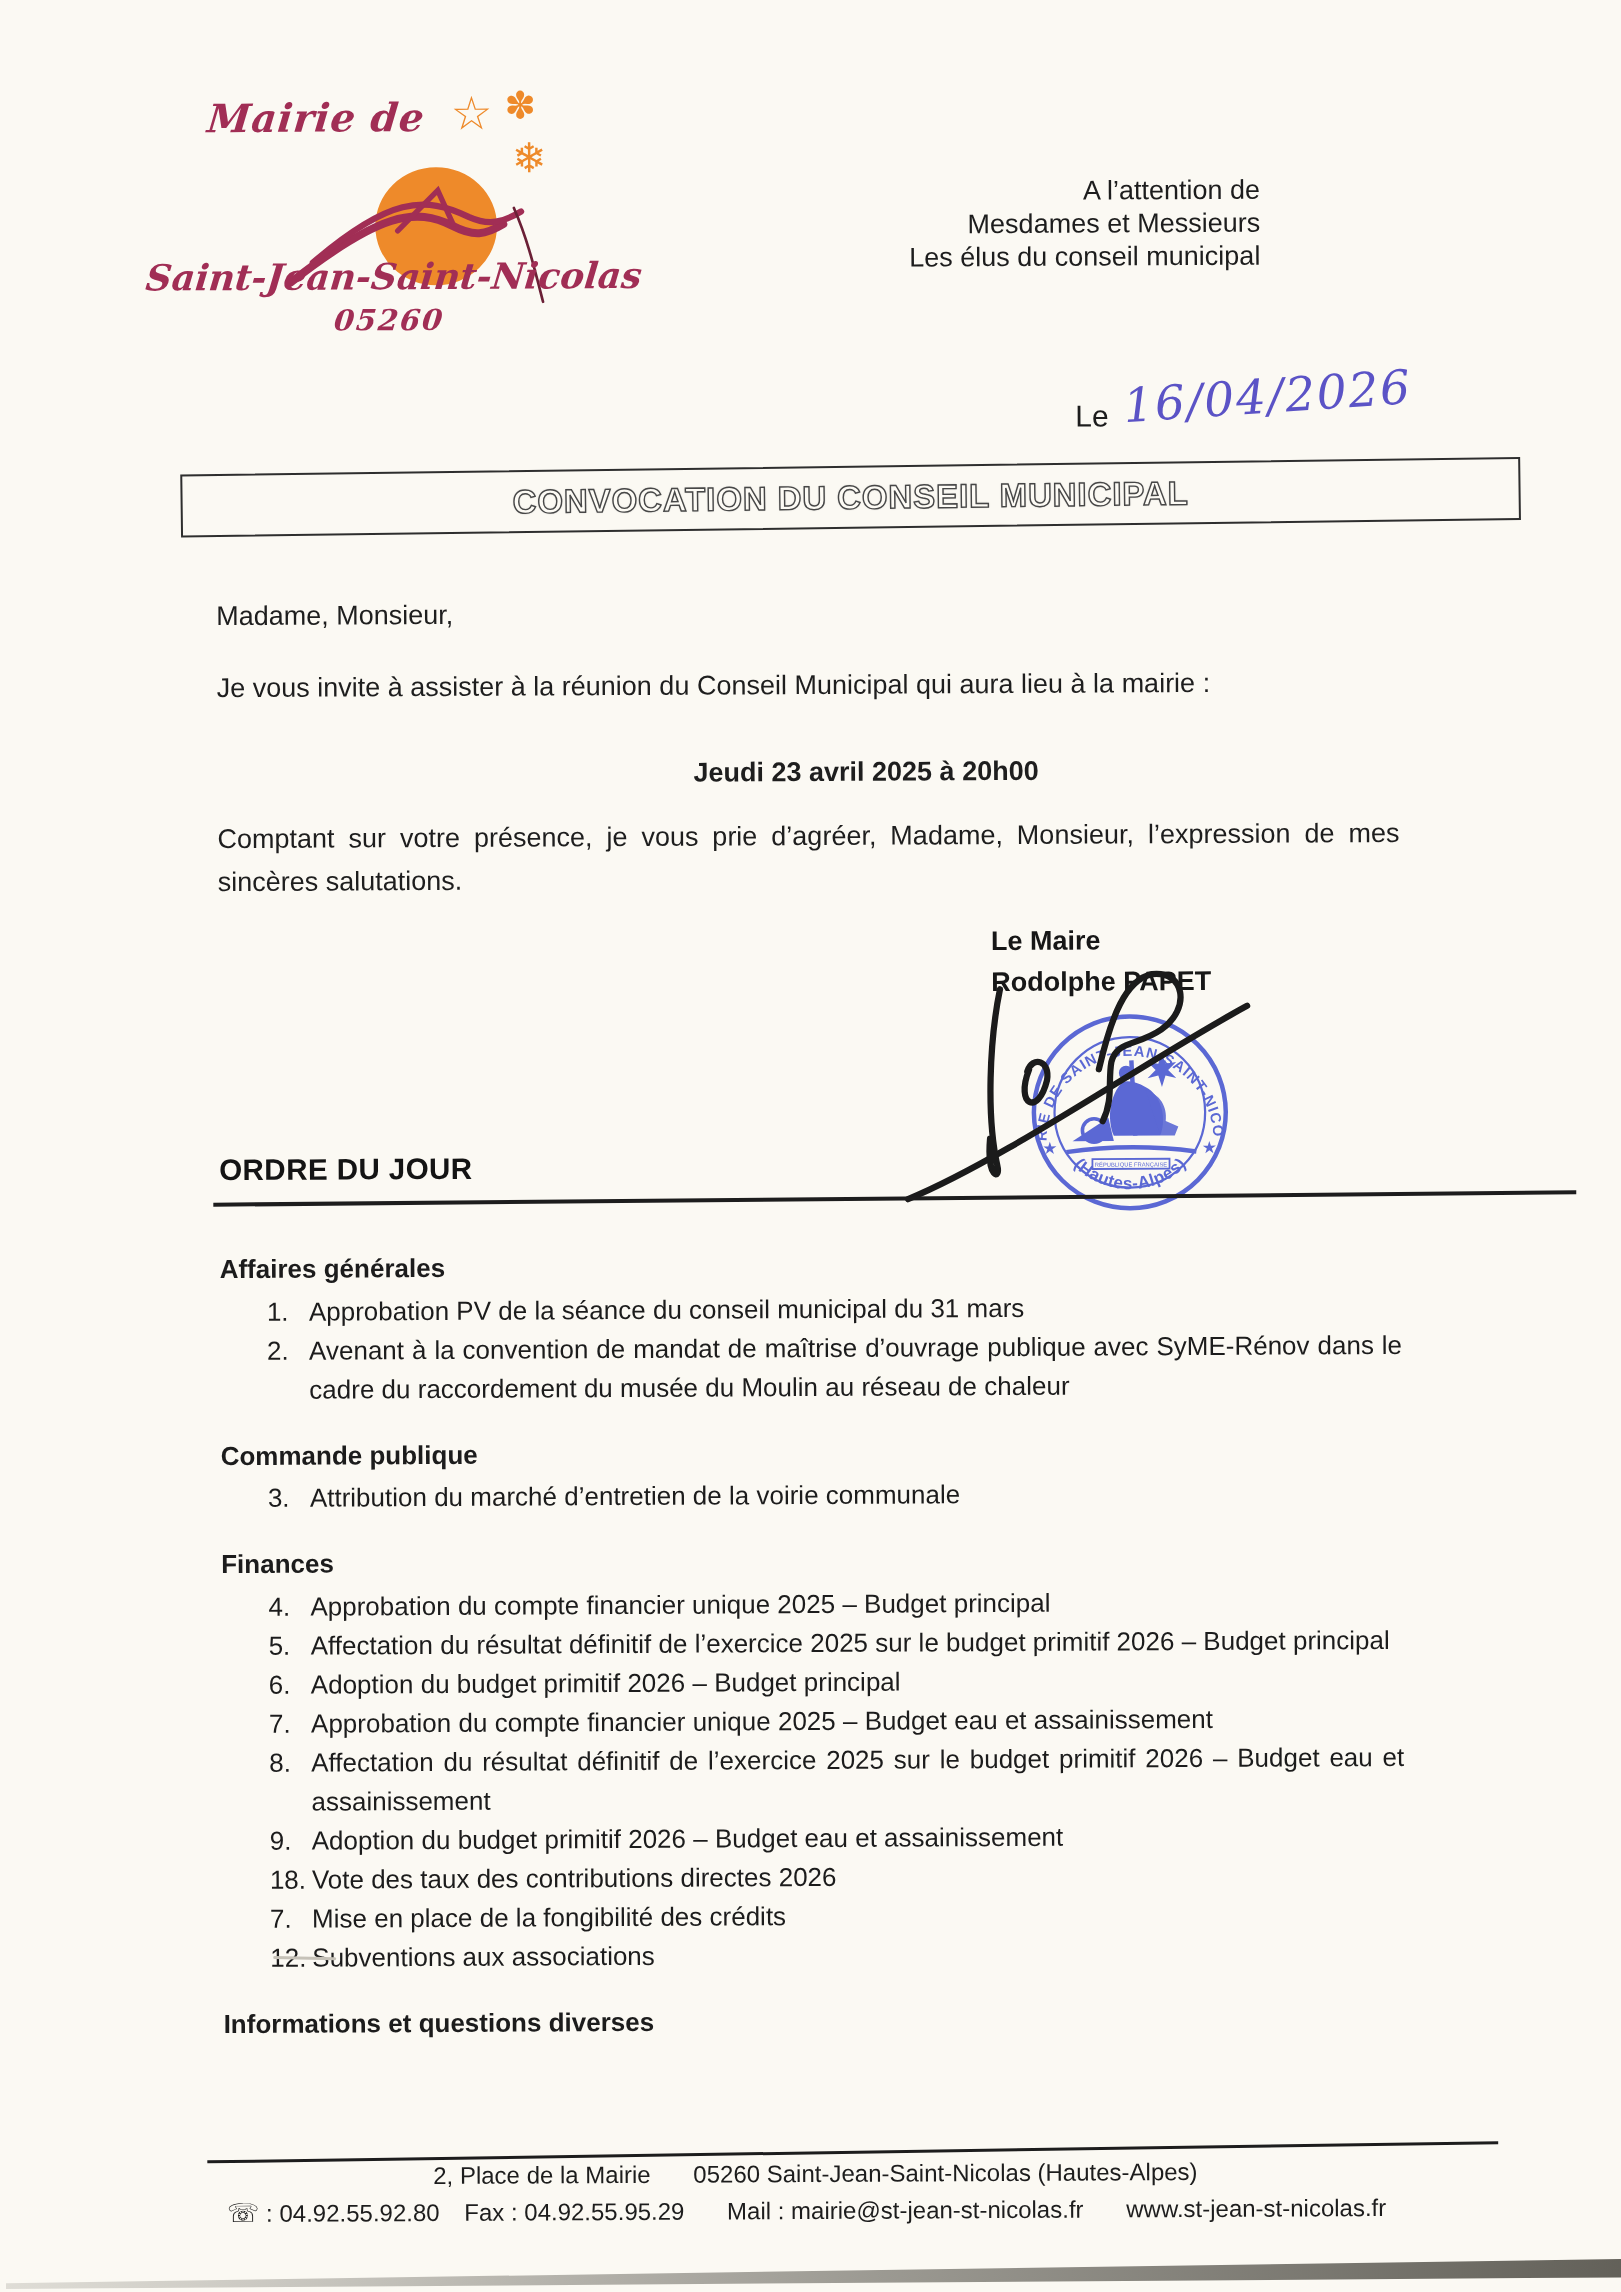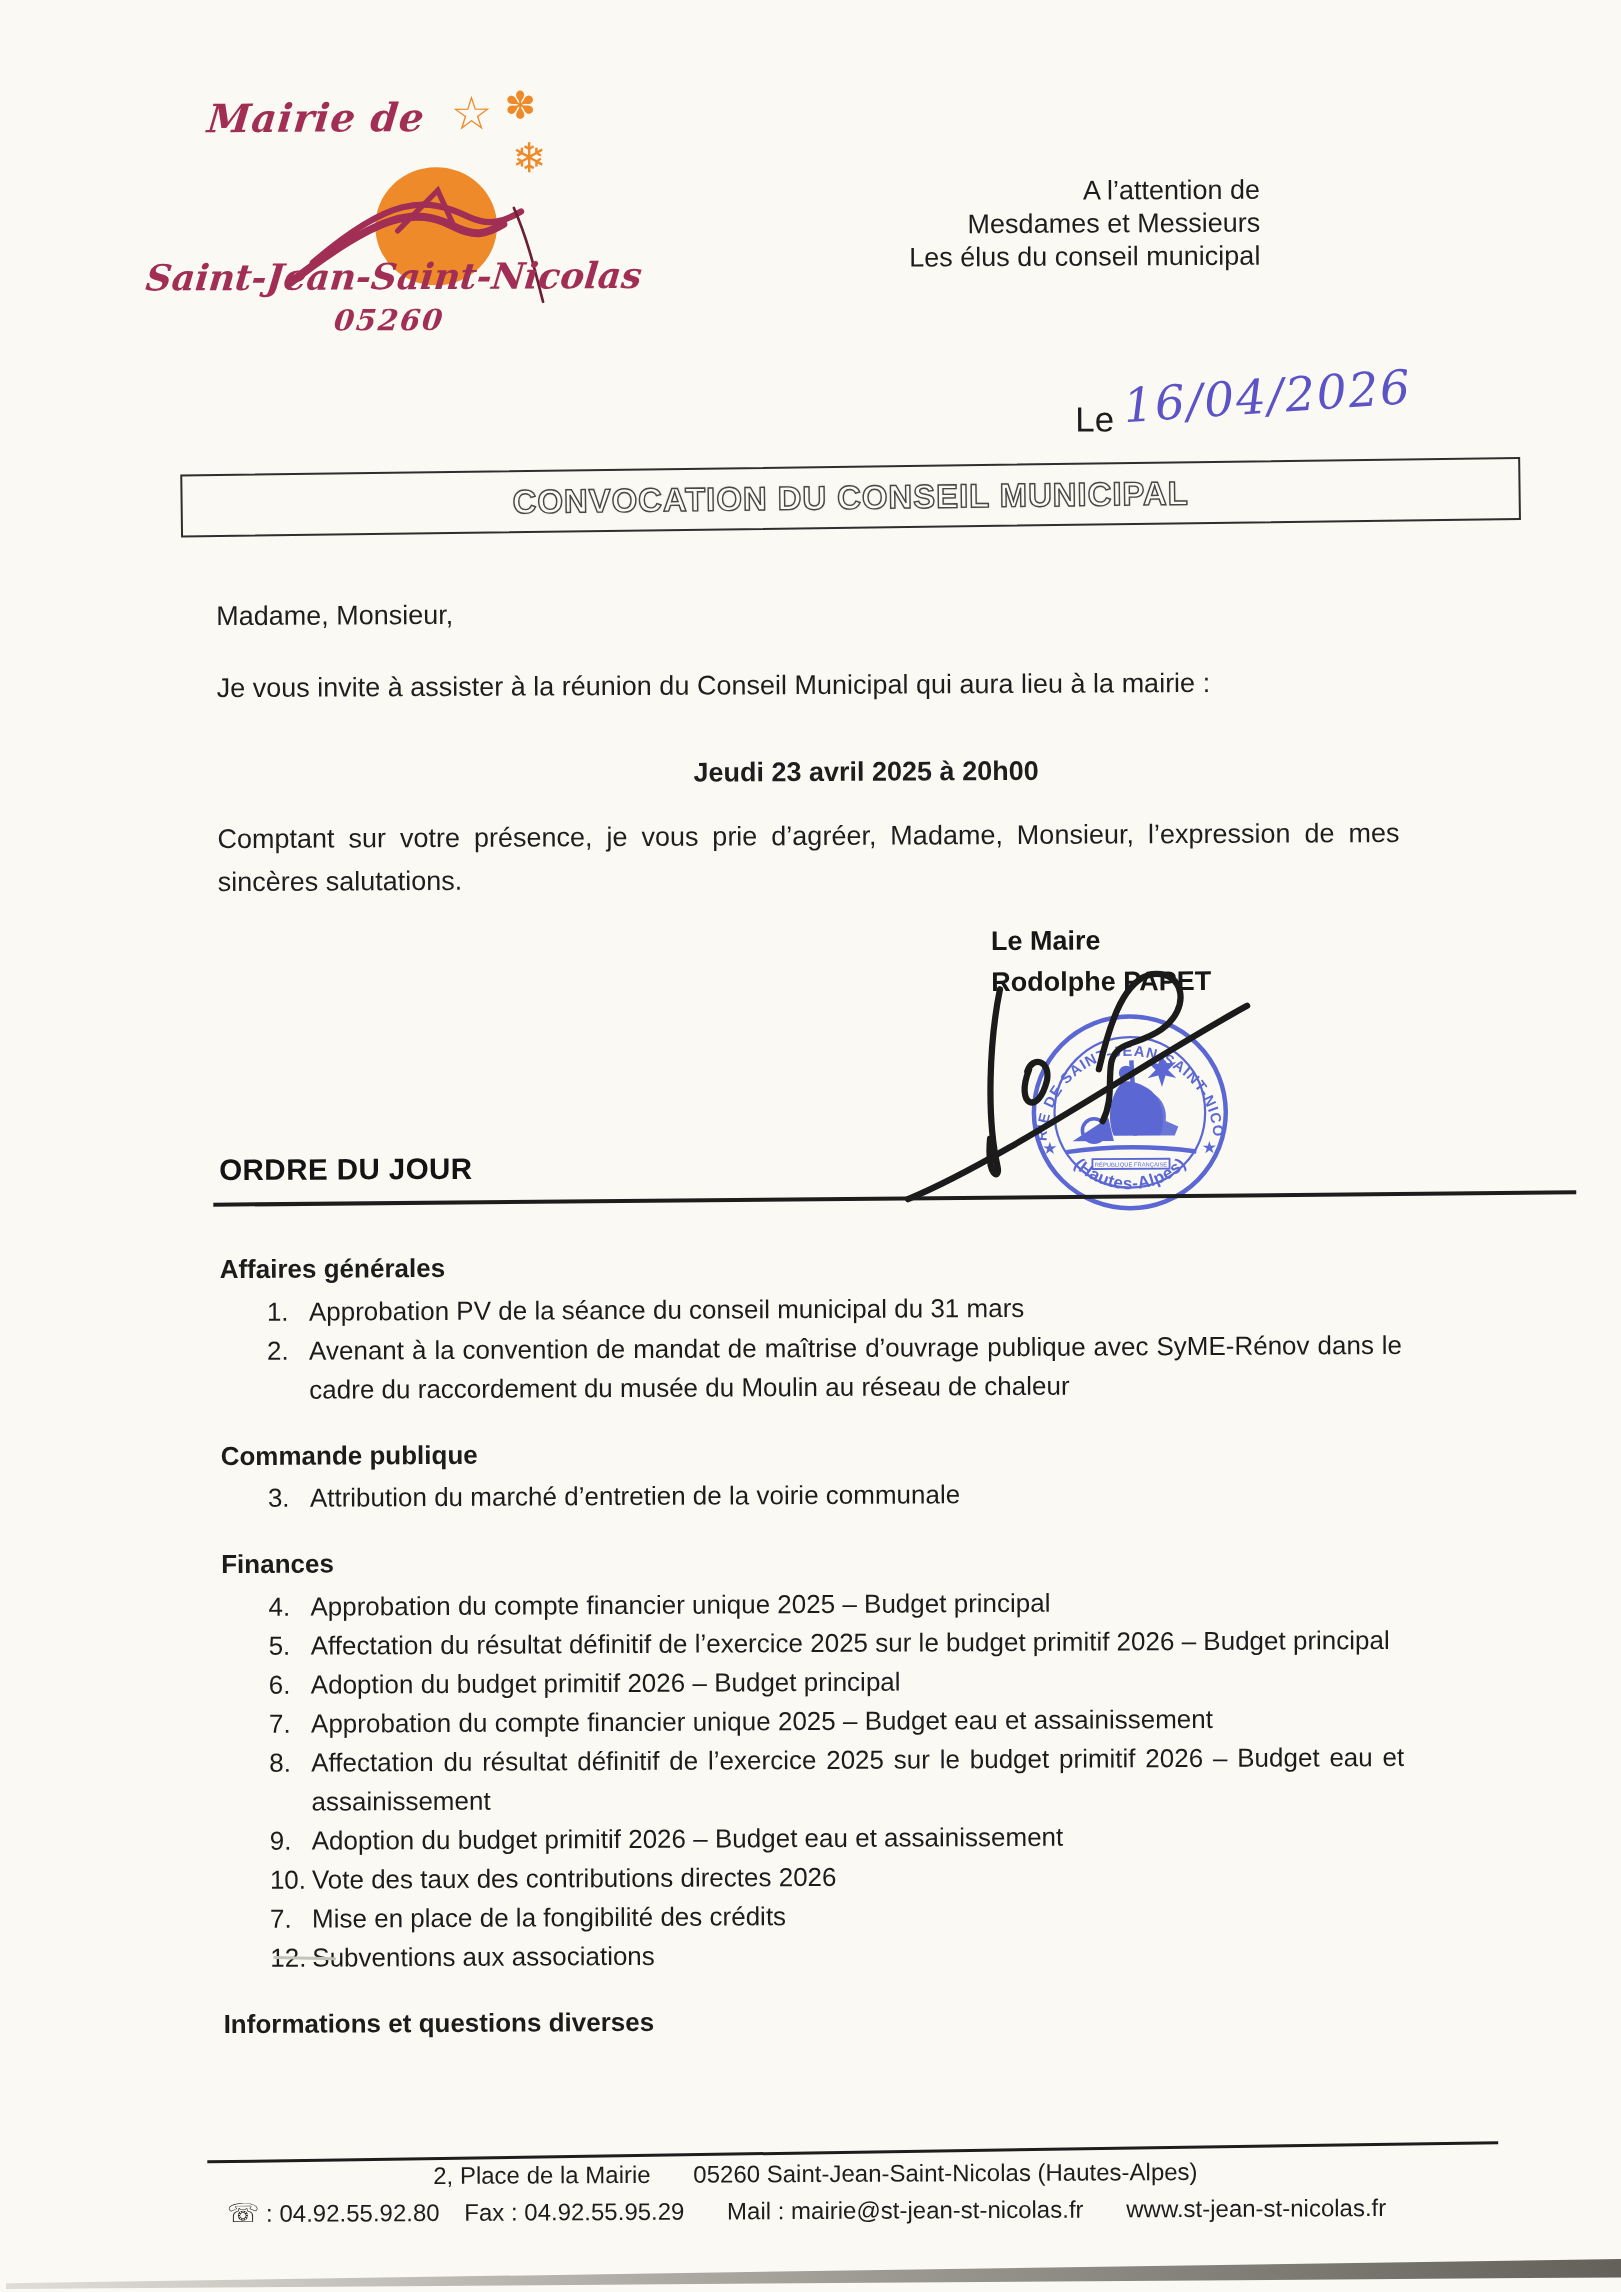--- a/index.html
+++ b/index.html
@@ -28,21 +28,21 @@
     position:absolute; left:0px; top:256px; width:519px; text-align:center;
     font-family:"DejaVu Serif", serif; font-style:italic; font-weight:bold;
     font-size:29px; color:#a12e55; transform:skewX(-6deg); letter-spacing:1.8px;
   }
 
   
   .recipient{
     position:absolute; top:176px; right:356px; text-align:right;
     font-size:27px; line-height:33px; color:#1d1d1d;
   }
-  .dateline{position:absolute; left:1079px; top:401px; font-size:35px; color:#1d1d1d;}
+  .dateline{position:absolute; left:1079px; top:401px; font-size:30px; color:#1d1d1d;}
   .hand-date{
     position:absolute; left:1127px; top:371px;
     font-family:"DejaVu Serif", serif; font-style:italic;
     font-size:47px; color:#5b53c6; letter-spacing:1.8px;
     transform:rotate(-3.5deg);
   }
 
   
   .title-box{
     position:absolute; left:184px; top:466px; width:1336px; height:59px;
@@ -223,21 +223,21 @@
         </div>
         <div class="item justify">
           <span class="num">8.</span>
           <span class="txt">Affectation du résultat définitif de l’exercice 2025 sur le budget primitif 2026 – Budget eau et assainissement</span>
         </div>
         <div class="item">
           <span class="num">9.</span>
           <span class="txt">Adoption du budget primitif 2026 – Budget eau et assainissement</span>
         </div>
         <div class="item">
-          <span class="num">10.</span>
+          <span class="num">18.</span>
           <span class="txt">Vote des taux des contributions directes 2026</span>
         </div>
         <div class="item">
           <span class="num">7.</span>
           <span class="txt">Mise en place de la fongibilité des crédits</span>
         </div>
         <div class="item">
           <span class="num">12.</span>
           <span class="txt">Subventions aux associations</span>
         </div>

